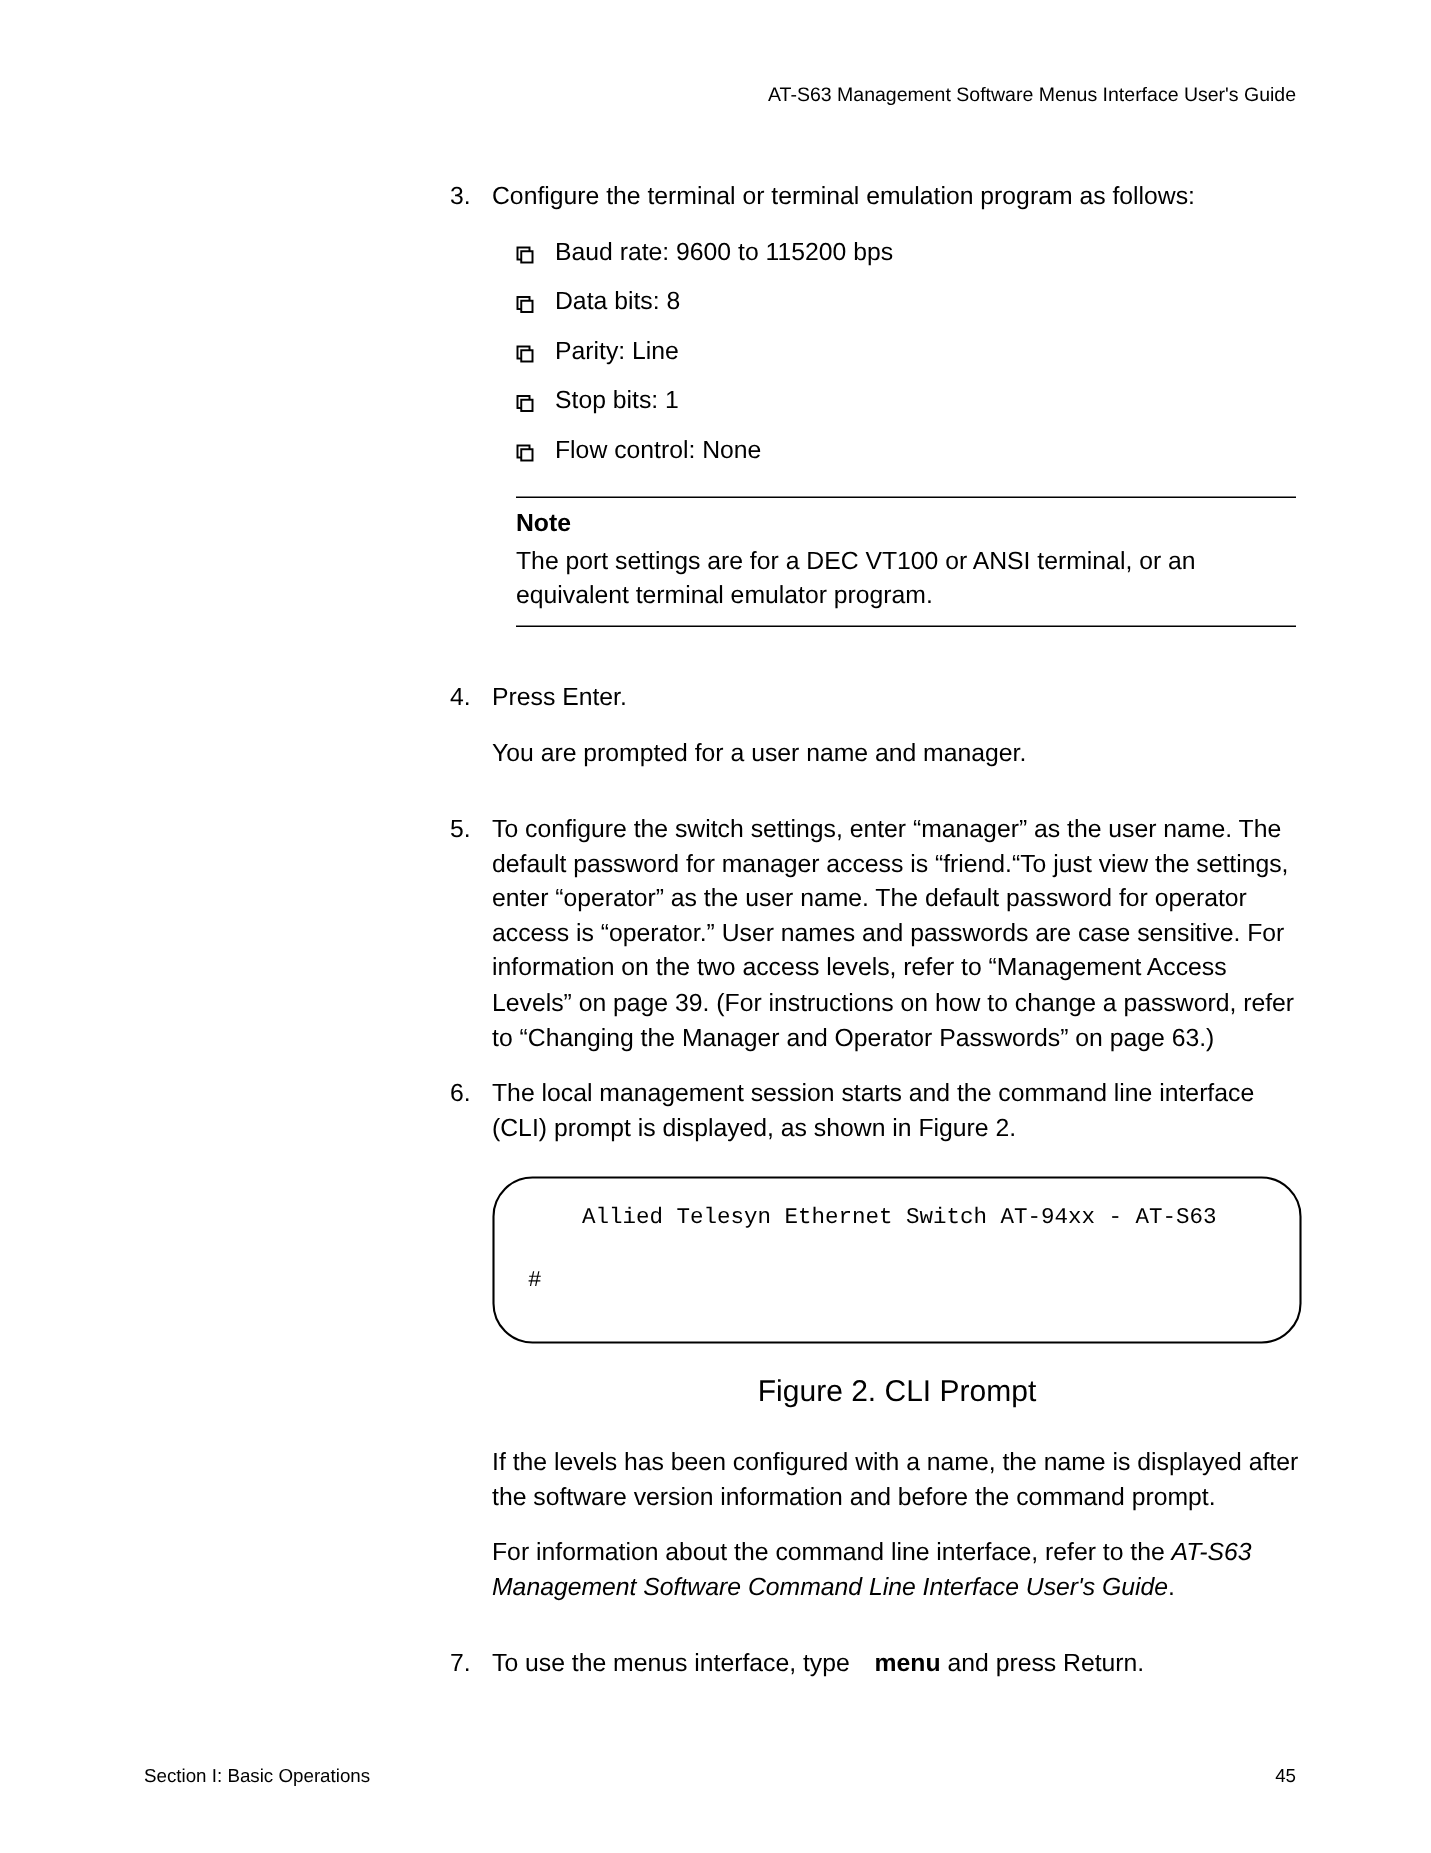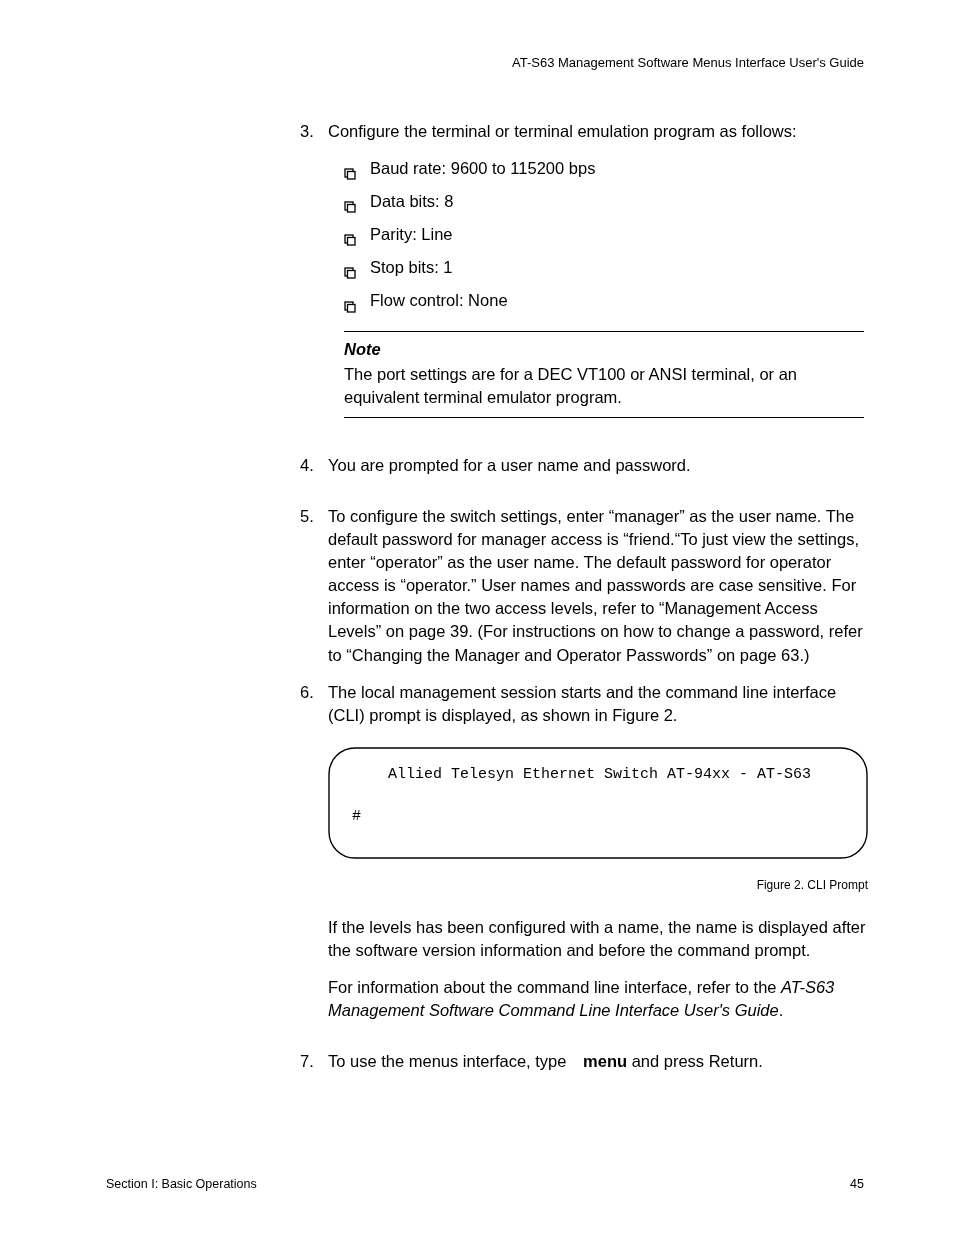--- a/index.html
+++ b/index.html
@@ -38,42 +38,41 @@
     flex-shrink: 0;
   }
   .ol-body {
     flex: 1;
   }
   .bullet-list {
     margin: 14px 0 14px 0;
   }
   .bullet-item {
     display: flex;
-    align-items: flex-end;
+    align-items: center;
     margin-bottom: 10px;
     margin-left: 16px;
   }
   .bullet-icon {
     width: 26px;
     flex-shrink: 0;
     padding-top: 2px;
   }
   .bullet-icon svg {
     display: block;
   }
   .note-box {
     border-top: 1px solid #000;
     border-bottom: 1px solid #000;
     margin: 18px 0 22px 16px;
     padding: 6px 0 8px 0;
   }
   .note-title {
     font-weight: bold;
     margin-bottom: 2px;
-    font-style: italic;
   }
   .para {
     margin: 0 0 14px 0;
   }
   .cli-box {
     margin: 20px 0 18px 0;
     position: relative;
   }
   .cli-box svg {
     display: block;
@@ -88,35 +87,35 @@
     line-height: 1.6;
   }
   .cli-line1 {
     text-align: left;
     padding-left: 36px;
   }
   .cli-prompt {
     margin-top: 18px;
   }
   .fig-caption {
-    text-align: right;
+    text-align: center;
     margin: 18px 0 22px 0;
-    font-size: 12px;
+    font-size: 20px;
   }
   .italic {
     font-style: italic;
   }
   .bold {
     font-weight: bold;
     margin-left: 12px;
   }
   .footer {
     position: absolute;
     bottom: 44px;
-    left: 106px;
+    left: 96px;
     right: 90px;
     font-size: 12.5px;
     display: flex;
     justify-content: space-between;
   }
 </style>
 </head>
 <body>
 
 <div class="page">
@@ -179,21 +178,22 @@
         <div class="note-box">
           <div class="note-title">Note</div>
           <div>The port settings are for a DEC VT100 or ANSI terminal, or an equivalent terminal emulator program.</div>
         </div>
       </div>
     </div>
 
     <div class="ol-item">
       <div class="ol-num">4.</div>
       <div class="ol-body">
-        <div class="para">You are prompted for a user name and password.</div>
+        <div class="para">Press Enter.</div>
+        <div class="para">You are prompted for a user name and manager.</div>
       </div>
     </div>
 
     <div class="ol-item">
       <div class="ol-num">5.</div>
       <div class="ol-body">
         <div>To configure the switch settings, enter “manager” as the user name. The default password for manager access is “friend.“To just view the settings, enter “operator” as the user name. The default password for operator access is “operator.” User names and passwords are case sensitive. For information on the two access levels, refer to “Management Access Levels” on page 39. (For instructions on how to change a password, refer to “Changing the Manager and Operator Passwords” on page 63.)</div>
       </div>
     </div>
 

